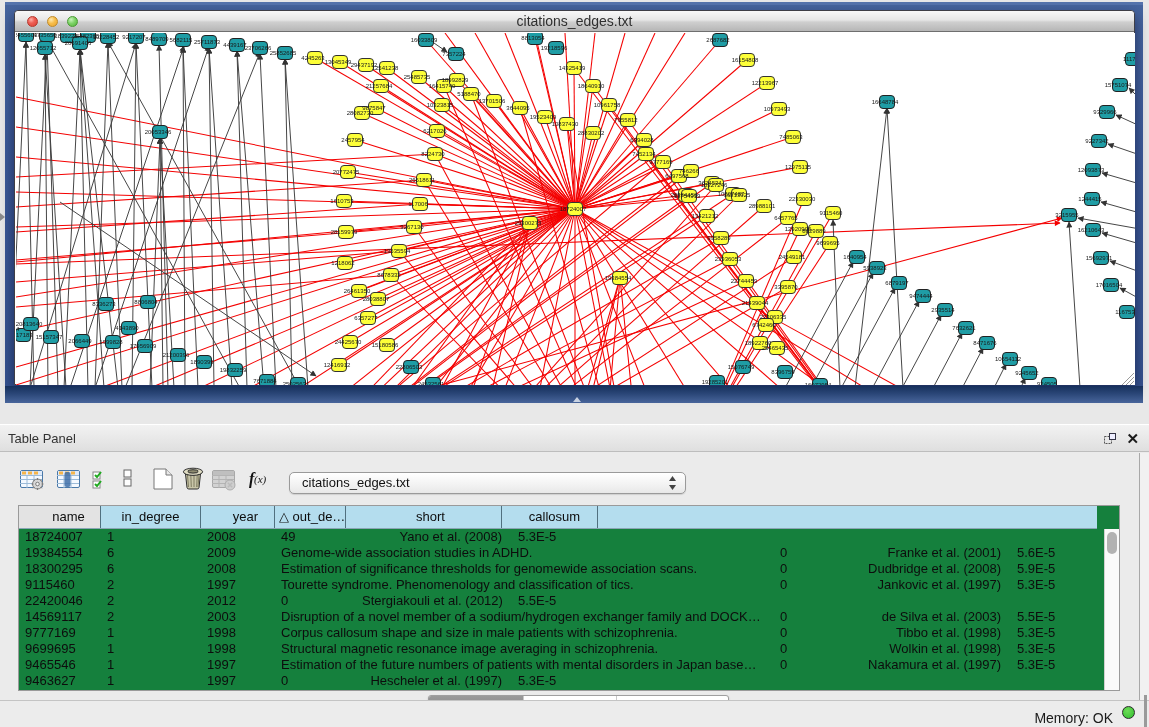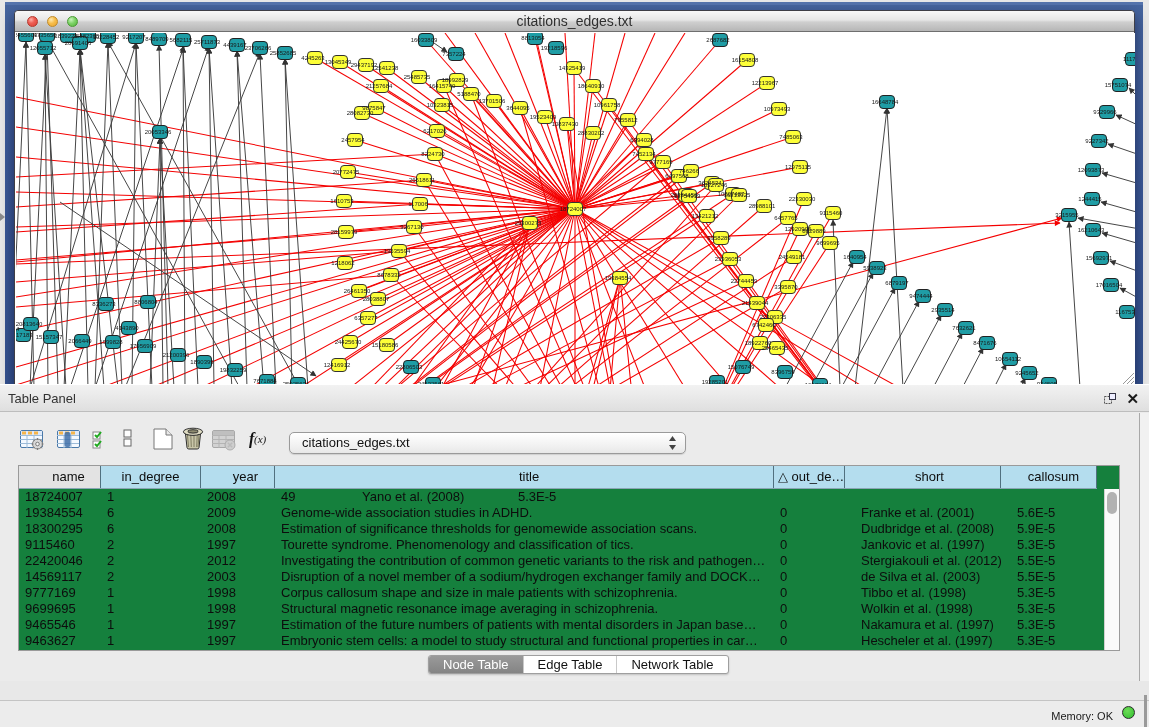--- a/index.html
+++ b/index.html
@@ -16,50 +16,50 @@
  background:linear-gradient(180deg,#f8f8f8 0%,#e6e6e6 45%,#cfcfcf 55%,#b6b6b6 100%);
  border-bottom:1px solid #6f6f6f;border-radius:4px 4px 0 0;
  text-align:center;font-size:14px;color:#303030;line-height:21px;font-weight:400}
 .tl{position:absolute;top:5px;width:11px;height:11px;border-radius:50%}
 #tl-r{left:12px;background:radial-gradient(circle at 35% 30%,#ffb0a8 0%,#ee5f55 40%,#d93f33 100%);border:1px solid #b5372c}
 #tl-y{left:32px;background:radial-gradient(circle at 35% 30%,#ffe9b0 0%,#f6bd4a 45%,#e9a431 100%);border:1px solid #c08a28}
 #tl-g{left:52px;background:radial-gradient(circle at 35% 30%,#c9f3bc 0%,#7ed368 45%,#52b33a 100%);border:1px solid #4a9a34}
 #canvas{position:absolute;left:1px;top:22px;width:1119px;height:352px;overflow:hidden;background:#fff}
 #splitter-dot{position:absolute;left:568px;top:395px;width:0;height:0;
  border-left:4px solid transparent;border-right:4px solid transparent;border-bottom:5px solid #c8d2e2}
-#tpanel{position:absolute;left:0;top:384px;width:1149px;height:297px;background:#ebebeb}
+#tpanel{position:absolute;left:0;top:424px;width:1149px;height:297px;background:#ebebeb}
 #tp-head{position:absolute;left:0;top:0;width:100%;height:28px;
  background:linear-gradient(180deg,#f2f2f2,#dfdfdf);border-top:1px solid #fff;border-bottom:1px solid #bdbdbd;
  font-size:13px;color:#333;line-height:27px;padding-left:8px}
 #tp-float{position:absolute;right:33px;top:8px;width:12px;height:12px}
 #tp-close{position:absolute;right:10px;top:5px;font-size:15px;font-weight:bold;color:#1a1a1a;line-height:18px}
 #toolbar{position:absolute;left:0;top:29px;width:100%;height:50px}
 #combo{position:absolute;left:289px;top:19px;width:397px;height:22px;border:1px solid #9a9a9a;border-radius:5px;
  background:linear-gradient(180deg,#ffffff,#f2f2f2 60%,#e8e8e8);box-shadow:0 1px 1px rgba(0,0,0,.12);
  font-size:13px;color:#111;line-height:20px;padding-left:12px}
 #combo .steppers{position:absolute;right:8px;top:2px;width:9px;height:16px}
 #tablewrap{position:absolute;left:18px;top:81px;width:1102px;height:186px;border:1px solid #9a9a9a;background:#15803d}
 #thead{position:absolute;left:0;top:0;width:1078px;height:23px;background:#b4ddee;border-bottom:1px solid #8aa5b5;display:flex}
 #thead div{border-right:1px solid #51707f;font-size:13px;color:#0d0d0d;text-align:center;line-height:22px;white-space:nowrap;overflow:hidden;
  background:#b4ddee}
 #thead div:first-child{background:#e3e3e3;border-right:1px solid #51707f}
 #tbody{position:absolute;left:0;top:23px;width:1078px}
 .tr{display:flex;height:16px;font-size:13px;color:#0d0d0d;white-space:nowrap}
 .c{overflow:hidden;padding:0 0 0 6px;line-height:16px}
-.c0{width:82px}.c1{width:100px}.c2{width:74px}.c3{width:499px}.c4{width:71px}.c5{width:156px;text-align:left;padding:0 0 0 16px}.c6{width:96px;padding-left:16px}
+.c0{width:82px}.c1{width:100px}.c2{width:74px}.c3{width:499px}.c4{width:71px}.c5{width:156px;text-align:right;padding:0 0 0 16px}.c6{width:96px;padding-left:16px}
 #vscroll{position:absolute;right:0;top:23px;width:15px;height:161px;background:#fafafa;border-left:1px solid #d0d0d0}
 #vthumb{position:absolute;left:2px;top:3px;width:10px;height:22px;border-radius:5px;background:#b2b2b2}
 #tabs{position:absolute;left:428px;top:271px;height:19px;display:flex;border:1px solid #9f9f9f;border-radius:3px;
  background:#fff;overflow:hidden;box-shadow:0 1px 2px rgba(0,0,0,.18);font-size:13px}
 #tabs div{line-height:18px;padding:0 14px;color:#111}
 #tabs .sel{background:linear-gradient(180deg,#9a9a9a,#848484);color:#fff}
 #tabs .mid{border-left:1px solid #c9c9c9;border-right:1px solid #c9c9c9}
 #rightstrip{position:absolute;left:1139px;top:29px;width:10px;height:268px;background:#f1f1f1;border-left:1px solid #a8a8a8}
 #statusbar{position:absolute;left:0;top:700px;width:1149px;height:27px;background:#ececec;border-top:1px solid #c4c4c4}
-#mem{position:absolute;right:36px;top:9px;font-size:11px;color:#1a1a1a}
+#mem{position:absolute;right:36px;top:9px;font-size:14px;color:#1a1a1a}
 #memdot{position:absolute;right:14px;top:5px;width:13px;height:13px;border-radius:50%;
  background:radial-gradient(circle at 40% 35%,#6fdc57,#2fbe2f);border:1.5px solid #2b2b2b}
 #appedge{position:absolute;left:1144px;top:695px;width:3px;height:32px;background:#9a9a9a}
 </style></head>
 <body>
 <div id="lmark"></div>
 <div id="desktop">
   <div id="gwin">
     <div id="titlebar"><span class="tl" id="tl-r"></span><span class="tl" id="tl-y"></span><span class="tl" id="tl-g"></span>citations_edges.txt</div>
     <div id="canvas"><svg id="graph" width="1119" height="352" viewBox="0 0 1119 352">
@@ -653,21 +653,20 @@
           <path d="M4.5,1 L8,6 H1 z" fill="#444"></path>
           <path d="M4.5,15 L8,10 H1 z" fill="#444"></path>
         </svg>
     </div>
   </div>
   <div id="tablewrap">
     <div id="thead">
       <div style="width:82px;padding-left:18px">name</div>
         <div style="width:100px;">in_degree</div>
         <div style="width:74px;padding-left:16px">year</div>
-      <div style="width:499px;padding-left:10px">title</div>
         <div style="width:71px;text-align:left;padding-left:4px">△ out_de…</div>
       <div style="width:156px;padding-left:14px">short</div>
         <div style="width:96px;padding-left:10px">callosum</div>
     </div>
     <div id="tbody">
         <div class="tr">
           <div class="c c0">18724007</div>
           <div class="c c1">1</div>
           <div class="c c2">2008</div>
           <div class="c c4">49</div>
@@ -698,21 +697,20 @@
           <div class="c c2">1997</div>
           <div class="c c3">Tourette syndrome. Phenomenology and classification of tics.</div>
           <div class="c c4">0</div>
           <div class="c c5">Jankovic et al. (1997)</div>
           <div class="c c6">5.3E-5</div>
         </div>
         <div class="tr">
           <div class="c c0">22420046</div>
           <div class="c c1">2</div>
           <div class="c c2">2012</div>
-          <div class="c c3">Investigating the contribution of common genetic variants to the risk and pathogen…</div>
           <div class="c c4">0</div>
           <div class="c c5">Stergiakouli et al. (2012)</div>
           <div class="c c6">5.5E-5</div>
         </div>
         <div class="tr">
           <div class="c c0">14569117</div>
           <div class="c c1">2</div>
           <div class="c c2">2003</div>
           <div class="c c3">Disruption of a novel member of a sodium/hydrogen exchanger family and DOCK…</div>
           <div class="c c4">0</div>
@@ -743,21 +741,20 @@
           <div class="c c2">1997</div>
           <div class="c c3">Estimation of the future numbers of patients with mental disorders in Japan base…</div>
           <div class="c c4">0</div>
           <div class="c c5">Nakamura et al. (1997)</div>
           <div class="c c6">5.3E-5</div>
         </div>
         <div class="tr">
           <div class="c c0">9463627</div>
           <div class="c c1">1</div>
           <div class="c c2">1997</div>
-          <div class="c c3">Embryonic stem cells: a model to study structural and functional properties in car…</div>
           <div class="c c4">0</div>
           <div class="c c5">Hescheler et al. (1997)</div>
           <div class="c c6">5.3E-5</div>
         </div>
       </div>
     <div id="vscroll">
         <div id="vthumb"></div>
       </div>
   </div>
   <div id="tabs">

